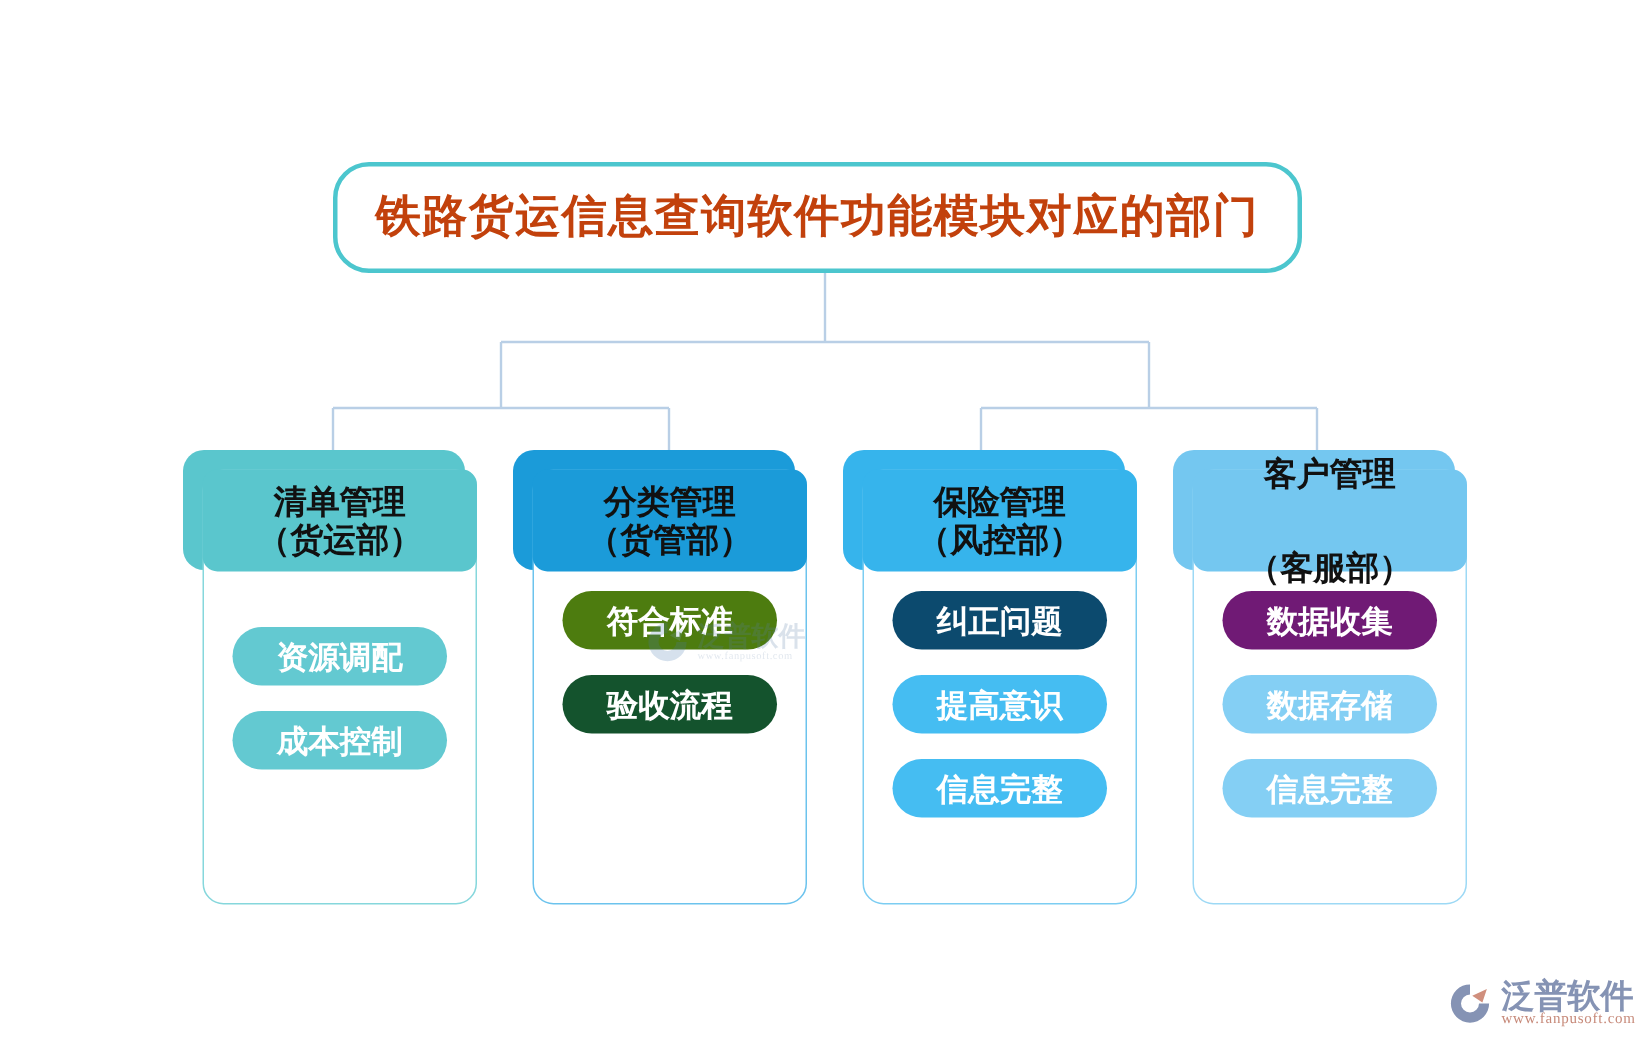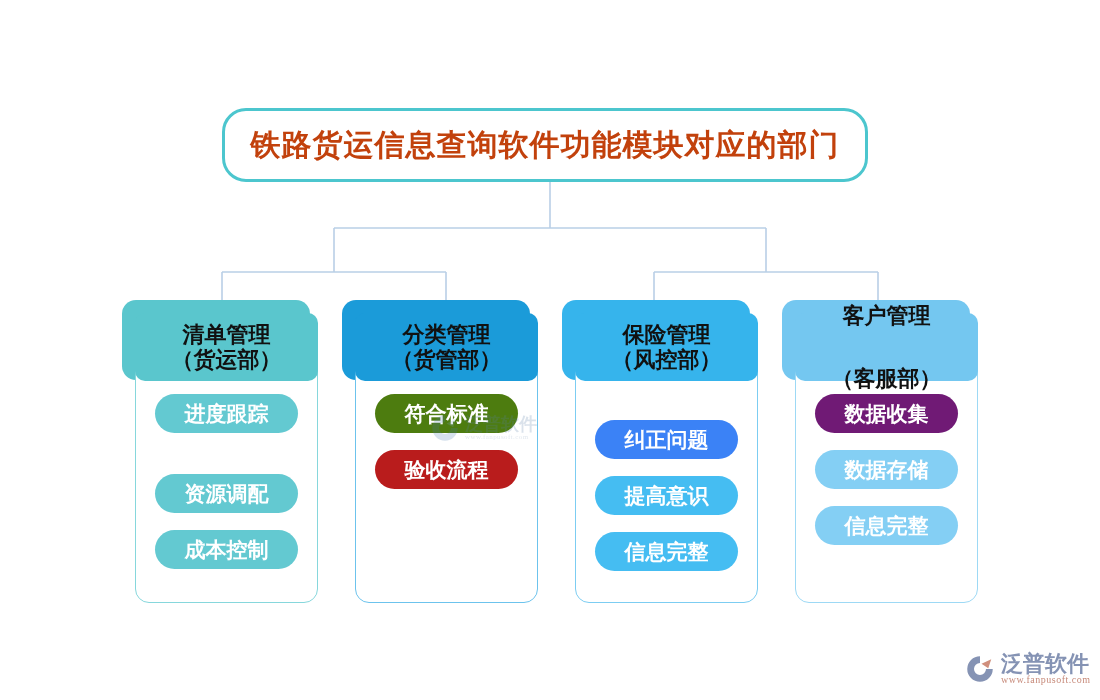--- a/index.html
+++ b/index.html
@@ -226,48 +226,47 @@
   </div>
 
   <div class="col" style="left:122px;">
     <div class="col-backing" style="background: rgb(90, 198, 205);"></div>
     <div class="col-card" style="border-color: rgb(134, 215, 220);"></div>
     <div class="col-header" style="background: rgb(90, 198, 205);">
       <span>清单管理</span>
       <span>（货运部）</span>
     </div>
     <div class="pill-stack">
-      <div class="pill" style="background: rgb(99, 201, 209);">进度跟踪</div>
       <div class="pill" style="background: rgb(99, 201, 209); margin-top: 24px;">资源调配</div>
       <div class="pill" style="background: rgb(99, 201, 209);">成本控制</div>
     </div>
   </div>
 
   <div class="col" style="left:342px;">
     <div class="col-backing" style="background: rgb(27, 155, 217);"></div>
     <div class="col-card" style="border-color: rgb(108, 195, 237);"></div>
     <div class="col-header" style="background: rgb(27, 155, 217);">
       <span>分类管理</span>
       <span>（货管部）</span>
     </div>
     <div class="pill-stack">
       <div class="pill" style="background: #4d7c0f;">符合标准</div>
-      <div class="pill" style="background: #b91c1c;">验收流程</div>
+      <div class="pill" style="background: #14532d;">验收流程</div>
     </div>
   </div>
 
   <div class="col" style="left:562px;">
     <div class="col-backing" style="background: rgb(54, 180, 236);"></div>
     <div class="col-card" style="border-color: rgb(124, 205, 242);"></div>
     <div class="col-header" style="background: rgb(54, 180, 236);">
       <span>保险管理</span>
       <span>（风控部）</span>
     </div>
     <div class="pill-stack">
-      <div class="pill" style="background: #3b82f6; margin-top: 26px;">纠正问题</div>
+      <div class="pill" style="background: #0c4a6e;">纠正问题</div>
       <div class="pill" style="background: rgb(69, 189, 242);">提高意识</div>
       <div class="pill" style="background: rgb(69, 189, 242);">信息完整</div>
     </div>
   </div>
 
   <div class="col" style="left:782px;">
     <div class="col-backing" style="background: rgb(116, 199, 240);"></div>
     <div class="col-card" style="border-color: rgb(157, 217, 245);"></div>
     <div class="col-header" style="background: rgb(116, 199, 240); gap: 38px;">
       <span>客户管理</span>

